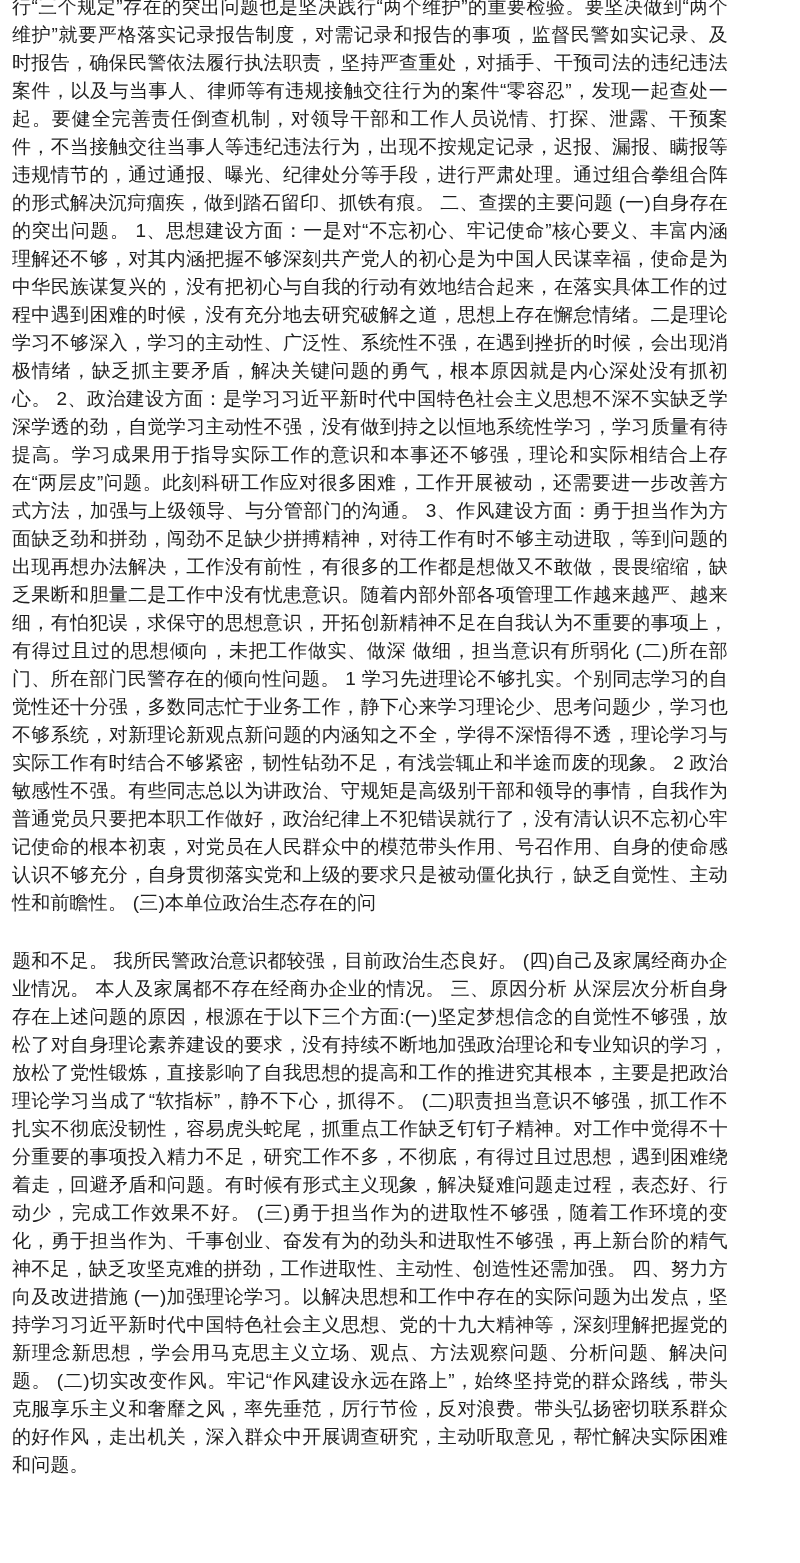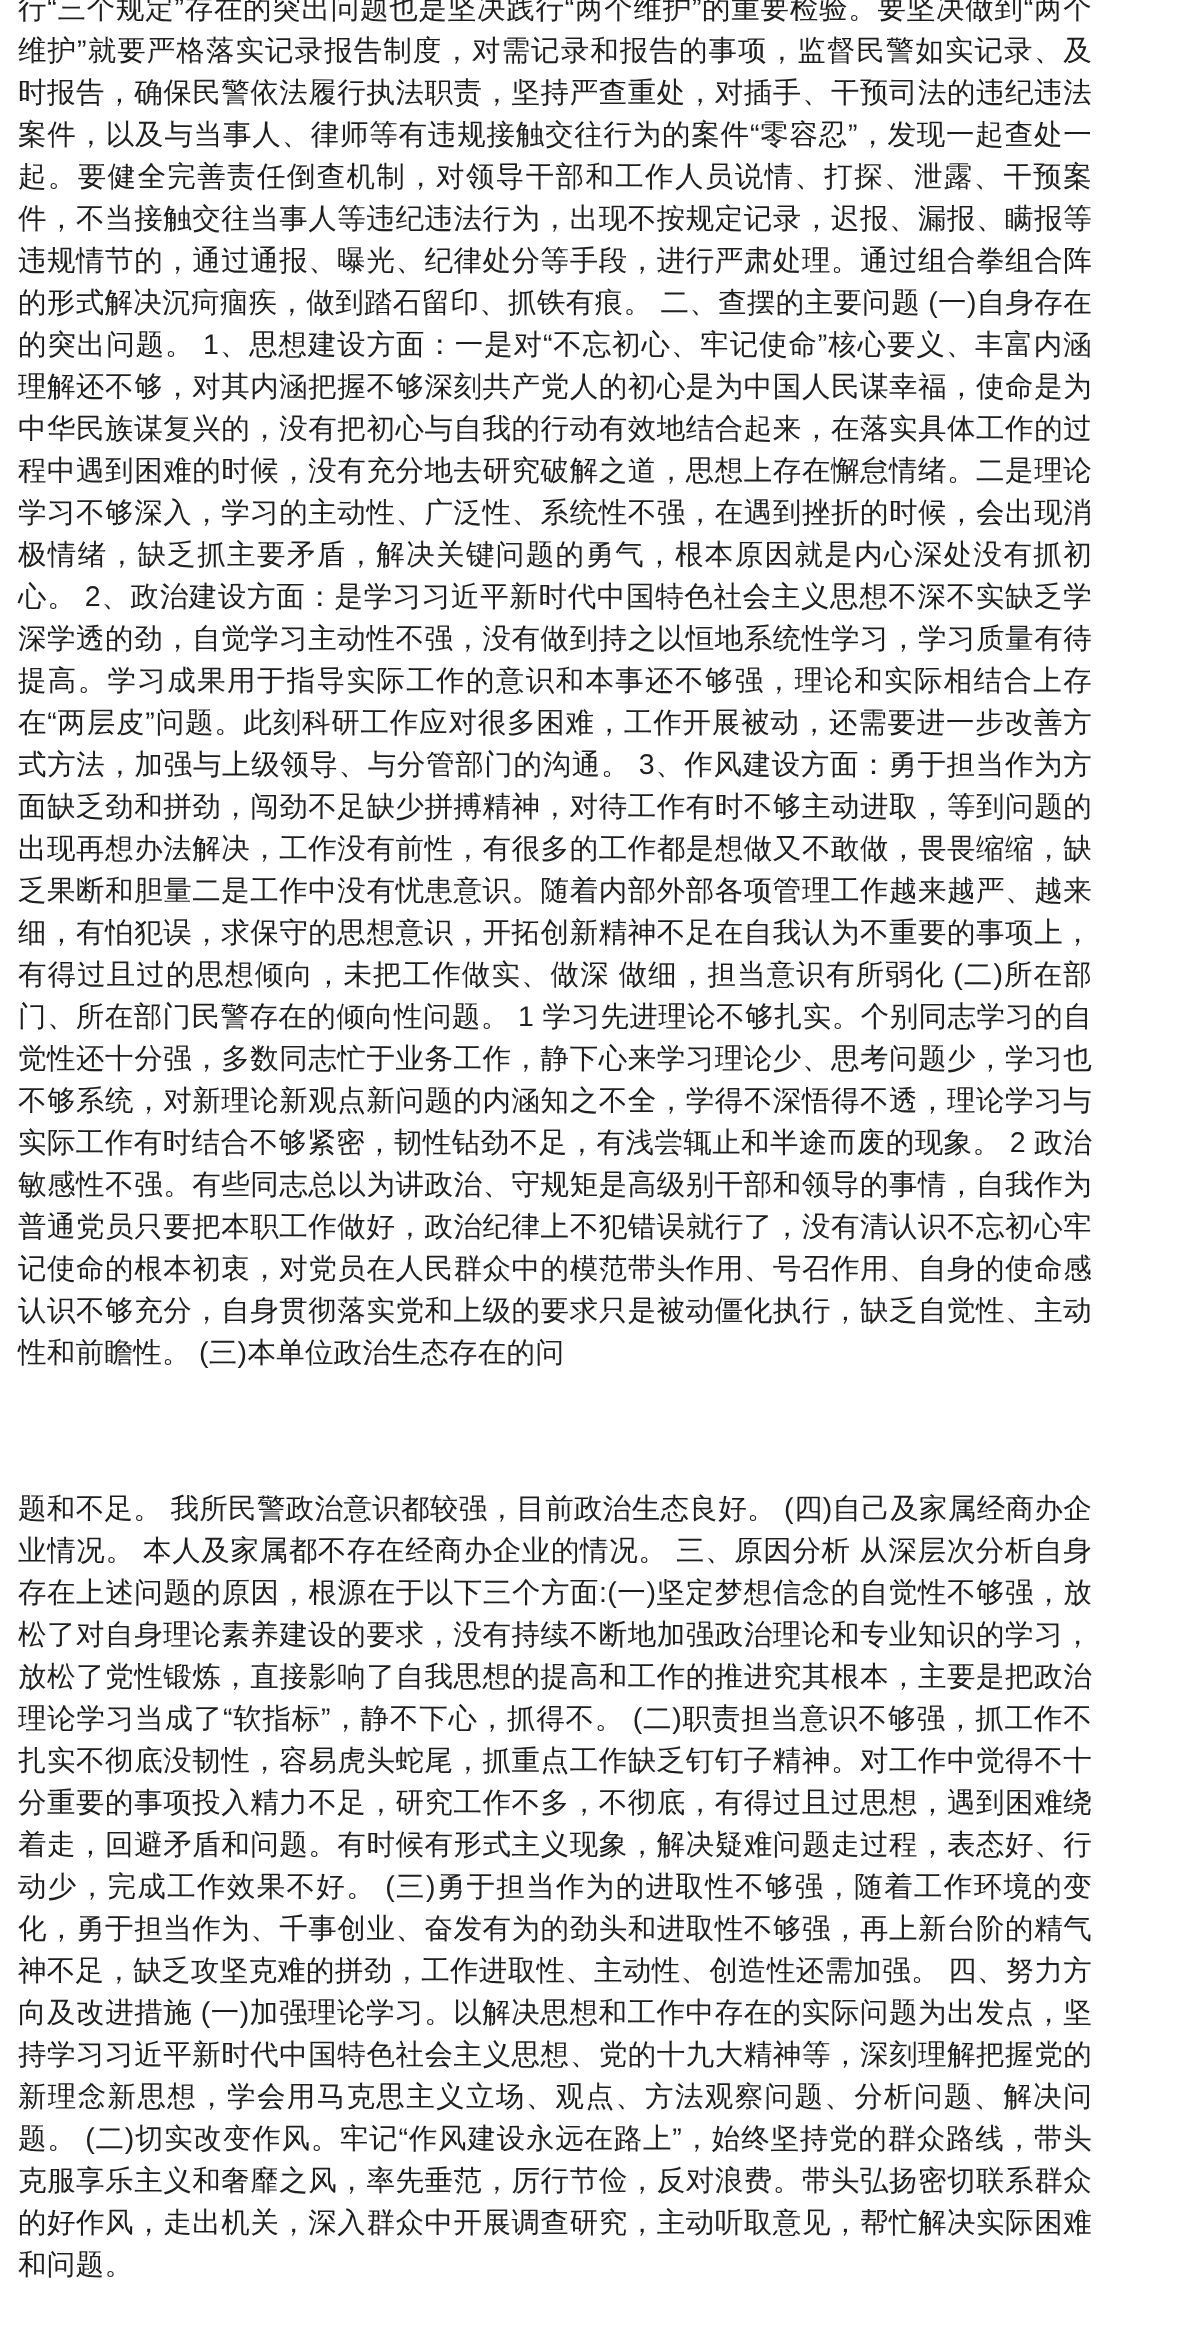--- a/index.html
+++ b/index.html
@@ -29,21 +29,21 @@
     text-justify: inter-ideograph;
     word-break: break-all;
     letter-spacing: 0.2px;
   }
   
   .block-1 {
     margin-top: -7px;
   }
   
   .block-2 {
-    margin-top: 76px;
+    margin-top: 30px;
   }
 </style>
 </head>
 <body>
 
 <div class="page">
   <div class="text-block block-1">行“三个规定”存在的突出问题也是坚决践行“两个维护”的重要检验。要坚决做到“两个维护”就要严格落实记录报告制度，对需记录和报告的事项，监督民警如实记录、及时报告，确保民警依法履行执法职责，坚持严查重处，对插手、干预司法的违纪违法案件，以及与当事人、律师等有违规接触交往行为的案件“零容忍”，发现一起查处一起。要健全完善责任倒查机制，对领导干部和工作人员说情、打探、泄露、干预案件，不当接触交往当事人等违纪违法行为，出现不按规定记录，迟报、漏报、瞒报等违规情节的，通过通报、曝光、纪律处分等手段，进行严肃处理。通过组合拳组合阵的形式解决沉疴痼疾，做到踏石留印、抓铁有痕。 二、查摆的主要问题 (一)自身存在的突出问题。 1、思想建设方面：一是对“不忘初心、牢记使命”核心要义、丰富内涵理解还不够，对其内涵把握不够深刻共产党人的初心是为中国人民谋幸福，使命是为中华民族谋复兴的，没有把初心与自我的行动有效地结合起来，在落实具体工作的过程中遇到困难的时候，没有充分地去研究破解之道，思想上存在懈怠情绪。二是理论学习不够深入，学习的主动性、广泛性、系统性不强，在遇到挫折的时候，会出现消极情绪，缺乏抓主要矛盾，解决关键问题的勇气，根本原因就是内心深处没有抓初心。 2、政治建设方面：是学习习近平新时代中国特色社会主义思想不深不实缺乏学深学透的劲，自觉学习主动性不强，没有做到持之以恒地系统性学习，学习质量有待提高。学习成果用于指导实际工作的意识和本事还不够强，理论和实际相结合上存在“两层皮”问题。此刻科研工作应对很多困难，工作开展被动，还需要进一步改善方式方法，加强与上级领导、与分管部门的沟通。 3、作风建设方面：勇于担当作为方面缺乏劲和拼劲，闯劲不足缺少拼搏精神，对待工作有时不够主动进取，等到问题的出现再想办法解决，工作没有前性，有很多的工作都是想做又不敢做，畏畏缩缩，缺乏果断和胆量二是工作中没有忧患意识。随着内部外部各项管理工作越来越严、越来细，有怕犯误，求保守的思想意识，开拓创新精神不足在自我认为不重要的事项上，有得过且过的思想倾向，未把工作做实、做深 做细，担当意识有所弱化 (二)所在部门、所在部门民警存在的倾向性问题。 1 学习先进理论不够扎实。个别同志学习的自觉性还十分强，多数同志忙于业务工作，静下心来学习理论少、思考问题少，学习也不够系统，对新理论新观点新问题的内涵知之不全，学得不深悟得不透，理论学习与实际工作有时结合不够紧密，韧性钻劲不足，有浅尝辄止和半途而废的现象。 2 政治敏感性不强。有些同志总以为讲政治、守规矩是高级别干部和领导的事情，自我作为普通党员只要把本职工作做好，政治纪律上不犯错误就行了，没有清认识不忘初心牢记使命的根本初衷，对党员在人民群众中的模范带头作用、号召作用、自身的使命感认识不够充分，自身贯彻落实党和上级的要求只是被动僵化执行，缺乏自觉性、主动性和前瞻性。 (三)本单位政治生态存在的问</div>
   <div class="text-block block-2">题和不足。 我所民警政治意识都较强，目前政治生态良好。 (四)自己及家属经商办企业情况。 本人及家属都不存在经商办企业的情况。 三、原因分析 从深层次分析自身存在上述问题的原因，根源在于以下三个方面:(一)坚定梦想信念的自觉性不够强，放松了对自身理论素养建设的要求，没有持续不断地加强政治理论和专业知识的学习，放松了党性锻炼，直接影响了自我思想的提高和工作的推进究其根本，主要是把政治理论学习当成了“软指标”，静不下心，抓得不。 (二)职责担当意识不够强，抓工作不扎实不彻底没韧性，容易虎头蛇尾，抓重点工作缺乏钉钉子精神。对工作中觉得不十分重要的事项投入精力不足，研究工作不多，不彻底，有得过且过思想，遇到困难绕着走，回避矛盾和问题。有时候有形式主义现象，解决疑难问题走过程，表态好、行动少，完成工作效果不好。 (三)勇于担当作为的进取性不够强，随着工作环境的变化，勇于担当作为、千事创业、奋发有为的劲头和进取性不够强，再上新台阶的精气神不足，缺乏攻坚克难的拼劲，工作进取性、主动性、创造性还需加强。 四、努力方向及改进措施 (一)加强理论学习。以解决思想和工作中存在的实际问题为出发点，坚持学习习近平新时代中国特色社会主义思想、党的十九大精神等，深刻理解把握党的新理念新思想，学会用马克思主义立场、观点、方法观察问题、分析问题、解决问题。 (二)切实改变作风。牢记“作风建设永远在路上”，始终坚持党的群众路线，带头克服享乐主义和奢靡之风，率先垂范，厉行节俭，反对浪费。带头弘扬密切联系群众的好作风，走出机关，深入群众中开展调查研究，主动听取意见，帮忙解决实际困难和问题。</div>
 </div>
 

